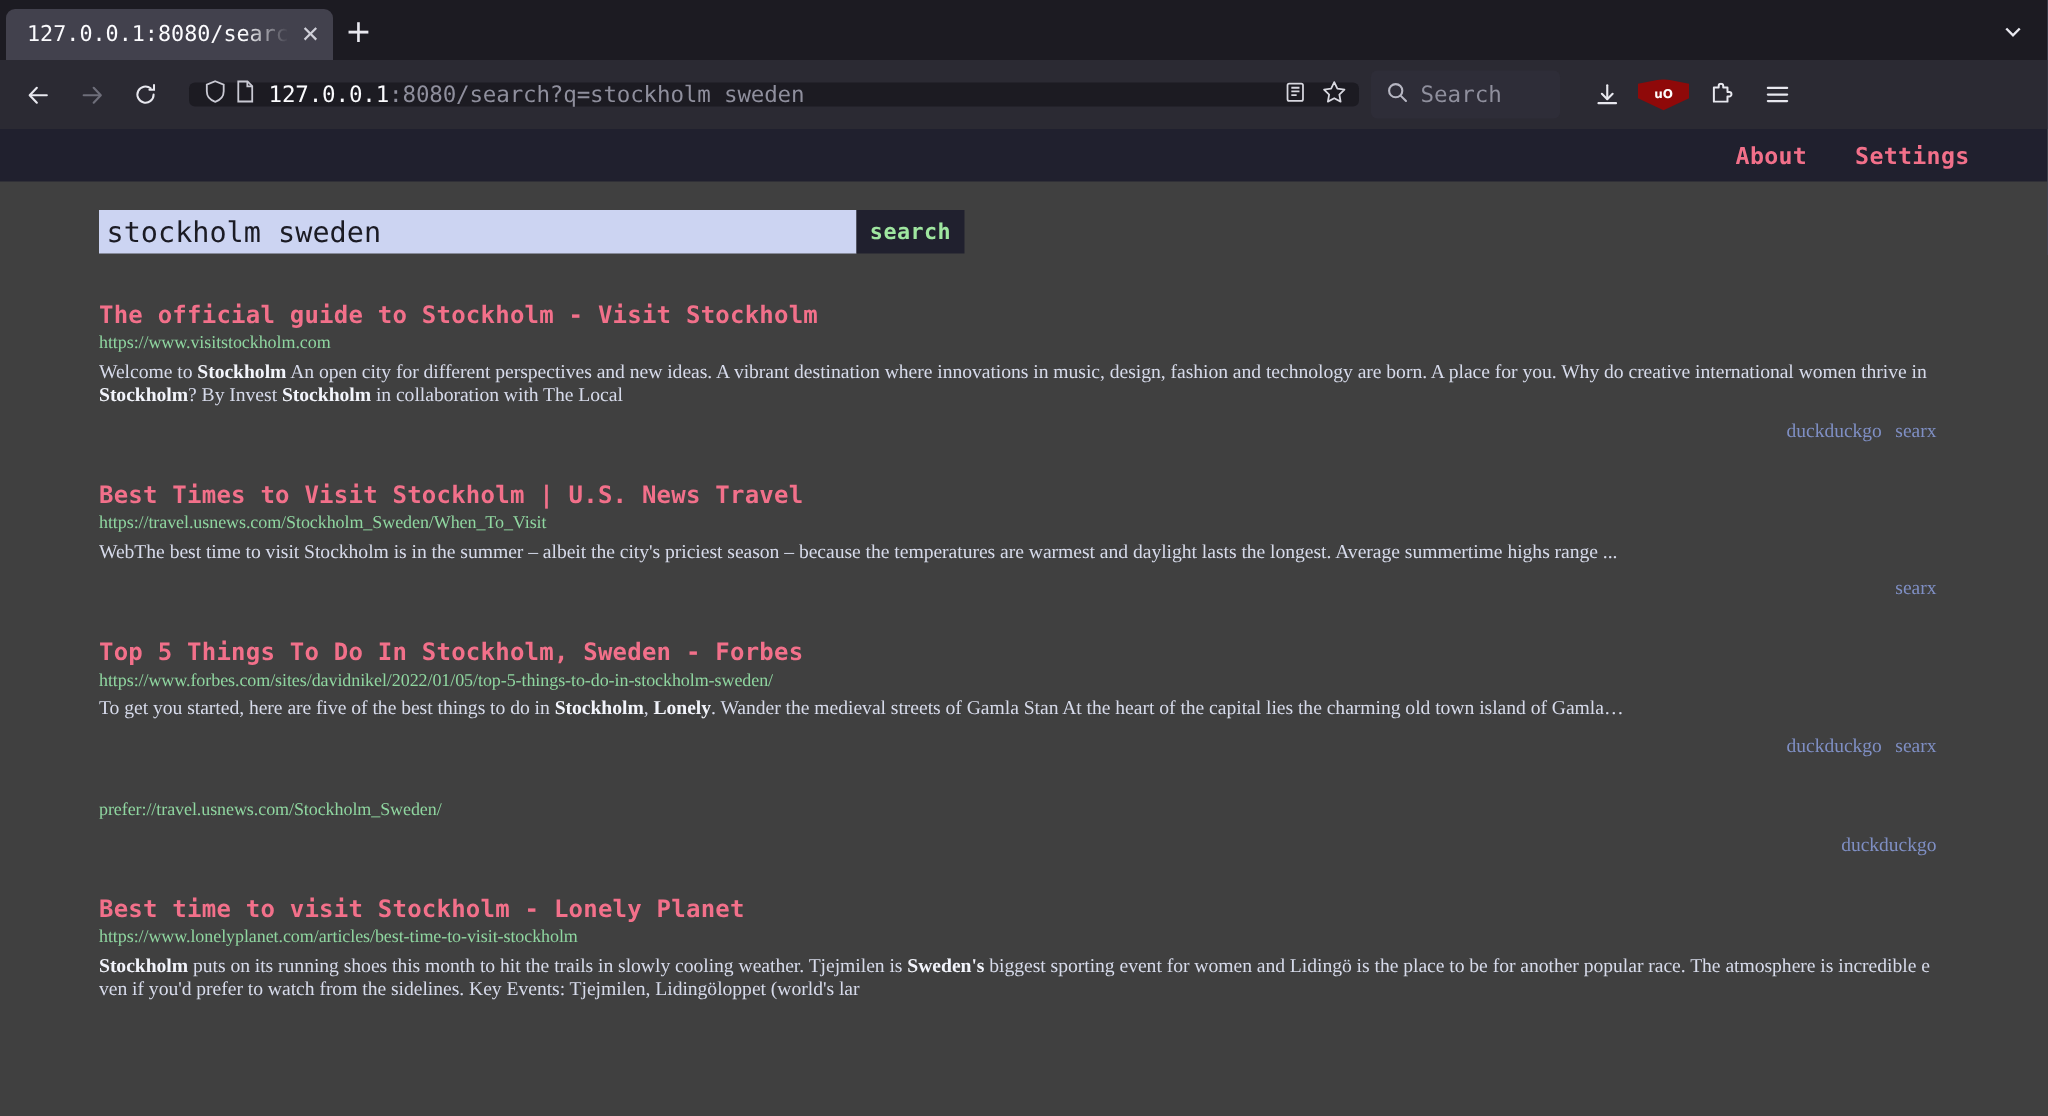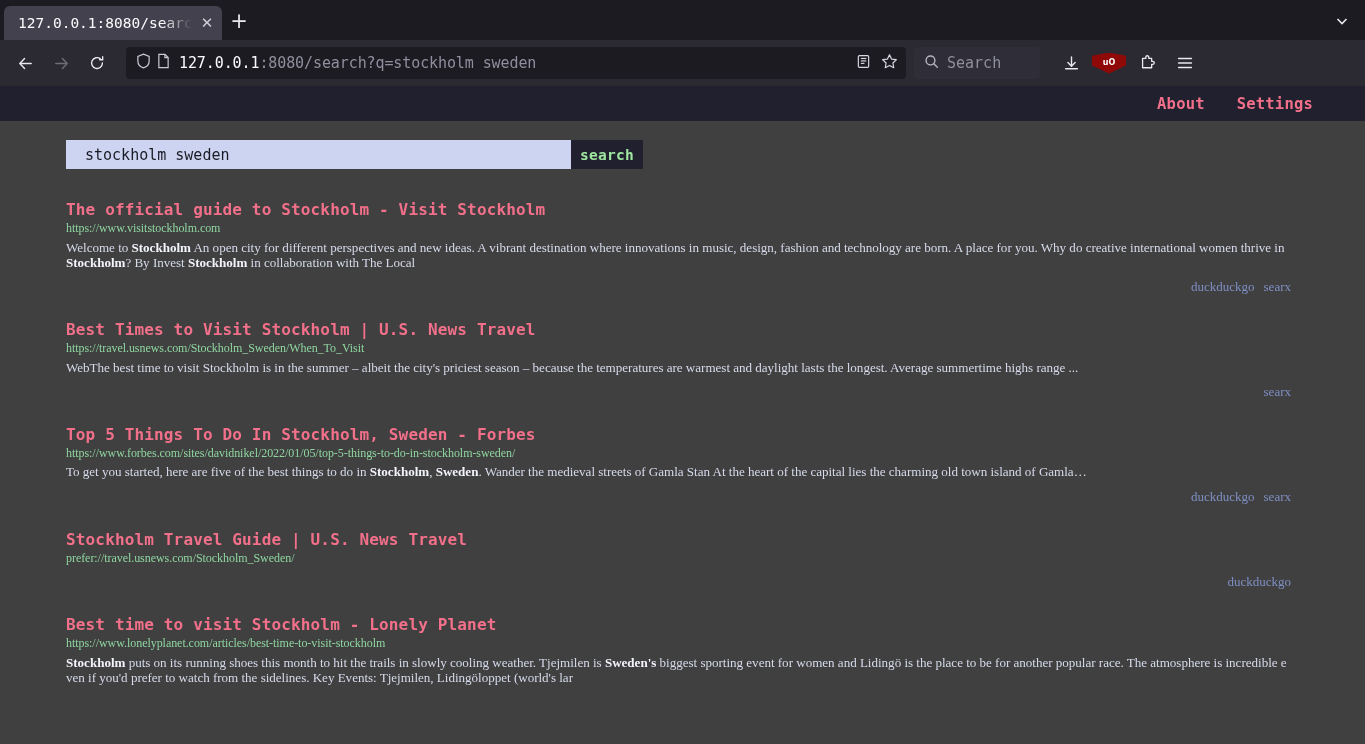--- a/index.html
+++ b/index.html
@@ -99,21 +99,21 @@
     align-items: center;
     justify-content: center;
     flex: 0 0 auto;
     border-radius: 4px;
   }
 
   .nav-btn svg { display: block; }
 
   .urlbar {
     flex: 1 1 auto;
-    height: 32px;
+    height: 16px;
     background: #1c1b22;
     border-radius: 4px;
     display: flex;
     align-items: center;
     margin: 0 6px 0 10px;
     padding: 0 8px 0 10px;
     min-width: 0;
     max-width: 780px;
   }
 
@@ -226,22 +226,22 @@
     width: 577px;
     height: 29px;
   }
 
   .search-input {
     flex: 1 1 auto;
     background: #ccd4f2;
     border: none;
     outline: none;
     color: #1b1b24;
-    font-size: 15px;
-    padding: 0 19px;
+    font-size: 19px;
+    padding: 0 5px;
     font-family: "DejaVu Sans Mono", "Liberation Mono", monospace;
   }
 
   .search-submit {
     width: 72px;
     background: #20202e;
     border: none;
     color: #9fe6a0;
     font-size: 14.5px;
     font-weight: bold;
@@ -448,26 +448,25 @@
       <div class="result">
         <a class="result-title" href="#">Best Times to Visit Stockholm | U.S. News Travel</a>
         <div class="result-url">https://travel.usnews.com/Stockholm_Sweden/When_To_Visit</div>
         <div class="result-content">WebThe best time to visit Stockholm is in the summer – albeit the city's priciest season – because the temperatures are warmest and daylight lasts the longest. Average summertime highs range ...</div>
         <div class="result-engines"><span>searx</span></div>
       </div>
       <div class="result-spacer"></div>
       <div class="result">
         <a class="result-title" href="#">Top 5 Things To Do In Stockholm, Sweden - Forbes</a>
         <div class="result-url">https://www.forbes.com/sites/davidnikel/2022/01/05/top-5-things-to-do-in-stockholm-sweden/</div>
-        <div class="result-content">To get you started, here are five of the best things to do in <b>Stockholm</b>, <b>Sweden</b>. Wander the medieval streets of Gamla Stan At the heart of the capital lies the charming old town island of Gamla…</div>
+        <div class="result-content">To get you started, here are five of the best things to do in <b>Stockholm</b>, <b>Lonely</b>. Wander the medieval streets of Gamla Stan At the heart of the capital lies the charming old town island of Gamla…</div>
         <div class="result-engines"><span>duckduckgo</span><span>searx</span></div>
       </div>
       <div class="result-spacer"></div>
       <div class="result">
-        <a class="result-title" href="#">Stockholm Travel Guide | U.S. News Travel</a>
         <div class="result-url">prefer://travel.usnews.com/Stockholm_Sweden/</div>
         <div class="result-engines"><span>duckduckgo</span></div>
       </div>
       <div class="result-spacer"></div>
       <div class="result">
         <a class="result-title" href="#">Best time to visit Stockholm - Lonely Planet</a>
         <div class="result-url">https://www.lonelyplanet.com/articles/best-time-to-visit-stockholm</div>
         <div class="result-content"><b>Stockholm</b> puts on its running shoes this month to hit the trails in slowly cooling weather. Tjejmilen is <b>Sweden's</b> biggest sporting event for women and Lidingö is the place to be for another popular race. The atmosphere is incredible even if you'd prefer to watch from the sidelines. Key Events: Tjejmilen, Lidingöloppet (world's lar</div>
       </div>
     </div>

